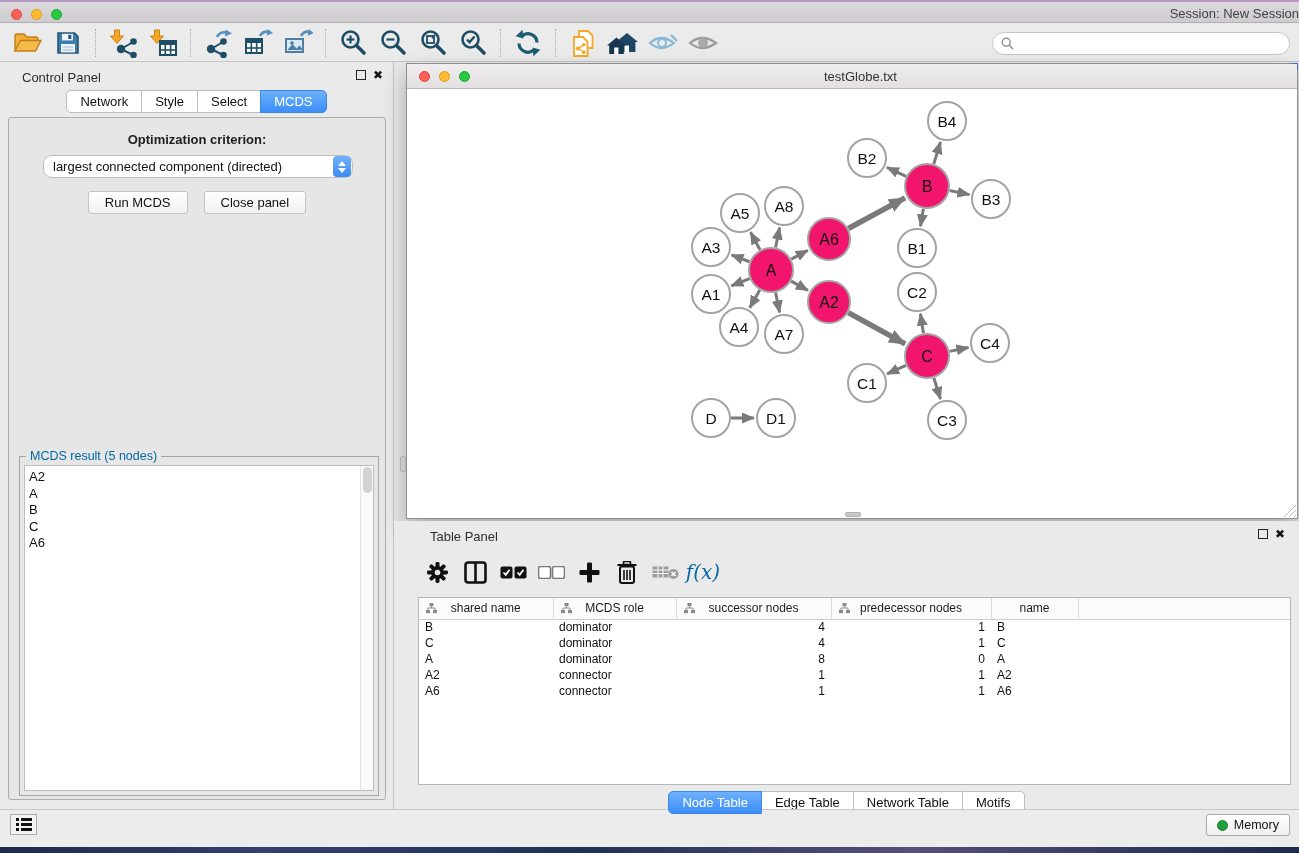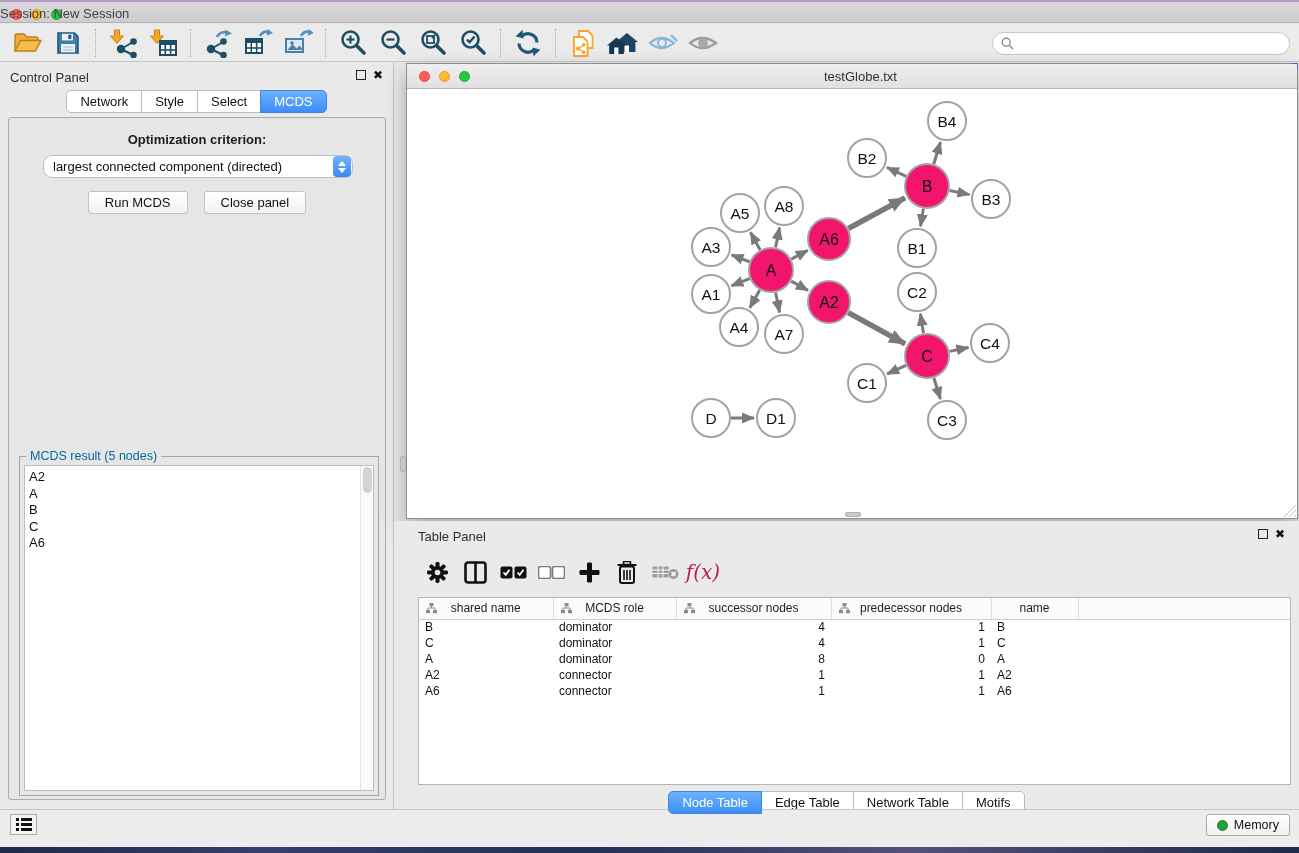--- a/index.html
+++ b/index.html
@@ -4,40 +4,40 @@
 <style>
   * { margin:0; padding:0; box-sizing:border-box; }
   html,body { width:1299px; height:853px; }
   body { font-family:"Liberation Sans", sans-serif; background:#E9E8E8; overflow:hidden; }
   #app { position:relative; width:1299px; height:853px; background:#E9E8E8; overflow:hidden; }
 
   
   .titlebar { position:absolute; top:0; left:0; right:0; height:23px;
     background:linear-gradient(#dbd9db,#cecccf); border-top:2px solid #b79ac6;
     border-bottom:1px solid #b2b0b2; }
-  .titlebar .title { position:absolute; left:0; right:0; top:4px; text-align:left;
+  .titlebar .title { position:absolute; left:0; right:0; top:4px; text-align:right;
     font-size:13px; color:#424242; }
   .tl { position:absolute; top:7px; width:11px; height:11px; border-radius:50%; }
   .tl.r { left:11px; background:#ff5f57; border:1px solid #e0443e; }
   .tl.y { left:31px; background:#febc2e; border:1px solid #d89e24; }
   .tl.g { left:51px; background:#28c840; border:1px solid #1da632; }
 
   
   .toolbar { position:absolute; top:25px; left:0; right:0; height:37px; background:#ECEBEB;
     border-bottom:1px solid #C6C6C6; display:flex; align-items:center; }
   .tbtn { width:40px; height:32px; display:flex; align-items:center; justify-content:center; flex:0 0 auto; }
   .tsep { width:1px; height:28px; border-left:1px dotted #ababab; margin:0 7px; flex:0 0 auto; }
   .searchbox { position:absolute; right:9px; top:7px; width:298px; height:23px; background:#fff;
     border:1px solid #c7c7c7; border-radius:12px; display:flex; align-items:center; padding-left:8px; }
   .searchbox input { border:none; outline:none; flex:1; font-size:12px; background:transparent; margin-left:5px; }
 
   
   .cpanel { position:absolute; left:0; top:62px; width:394px; bottom:35px; background:#EBEAEA;
     border-right:1px solid #c4c2c2; }
-  .phead { position:relative; height:28px; }
+  .phead { position:relative; height:28px;margin-left:12px; }
   .phead .ptitle { position:absolute; left:10px; top:8px; font-size:13px; color:#2e2e2e; }
   .winbtns { position:absolute; right:10px; top:8px; display:flex; gap:7px; align-items:center; }
   .sq-ico { width:10px; height:10px; border:1.6px solid #222; display:inline-block; }
   .x-ico { font-size:12px; font-weight:bold; color:#111; line-height:10px; font-family:"DejaVu Sans",sans-serif; }
 
   .segbar { display:flex; justify-content:center; }
   .seg { font-size:13px; color:#111; background:#fff; border:1px solid #bcbcbc; padding:3px 13px;
     margin-left:-1px; position:relative; cursor:default; }
   .seg:first-child { border-radius:5px 0 0 5px; margin-left:0; }
   .seg:last-child { border-radius:0 5px 5px 0; }
@@ -84,21 +84,21 @@
     background:linear-gradient(135deg, transparent 0 50%, #bbb 50% 55%, transparent 55% 70%, #bbb 70% 75%, transparent 75% 90%, #bbb 90% 95%, transparent 95%); }
   .bluecorner { position:absolute; right:-1px; top:-1px; width:0; height:0;
     border-top:7px solid #3b6fd4; border-left:7px solid transparent; }
 
   
   .tpanel { position:absolute; left:394px; top:521px; right:0; bottom:35px; background:#EBEAEA; }
   .tpanel .phead .ptitle { left:24px; }
   .tpanel .winbtns { right:14px; }
   .ttoolbar { position:absolute; left:24px; top:30px; height:42px; display:flex; align-items:center; gap:0; }
   .ttbtn { width:38px; height:36px; display:flex; align-items:center; justify-content:center; }
-  .fx { font-family:"DejaVu Serif", serif; font-style:italic; font-size:20px; color:#be185d; }
+  .fx { font-family:"DejaVu Serif", serif; font-style:italic; font-size:20px; color:#0369a1; }
   .tablewrap { position:absolute; left:24px; right:8px; top:76px; bottom:33px; background:#fff; border:1px solid #b6b6b6; overflow:hidden; }
   table.grid { border-collapse:collapse; table-layout:fixed; width:100%; }
   table.grid th { height:21px; background:#fbfbfb; border-bottom:1px solid #cfcfcf; border-right:1px solid #dcdcdc;
     font-size:12px; font-weight:normal; color:#1c1c1c; position:relative; text-align:center; }
   table.grid th.nosep { border-right:none; }
   table.grid th .tree { position:absolute; left:7px; top:5px; }
   table.grid td { height:16px; font-size:12px; color:#111; padding:0 6px; white-space:nowrap; overflow:hidden; }
   td.al { text-align:left; padding-left:10px; }
   td.ar { text-align:right; padding-right:16px; }
   .tabsrow { position:absolute; left:0; right:0; bottom:4px; display:flex; justify-content:center; }

